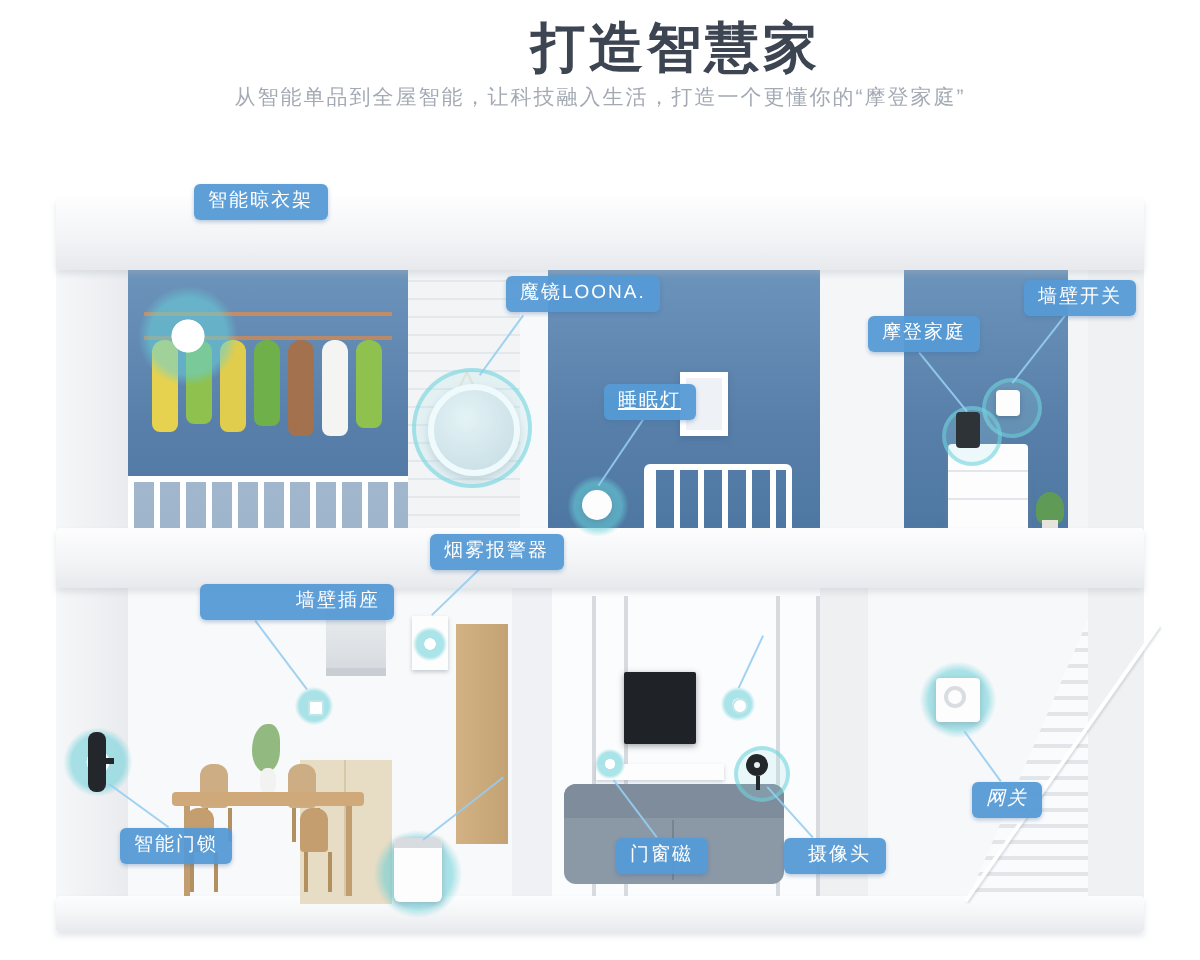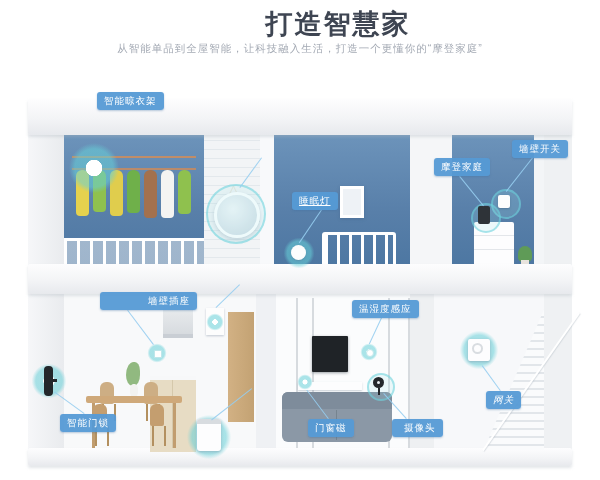--- a/index.html
+++ b/index.html
@@ -167,23 +167,24 @@
   <div class="leader" style="left:240px;top:285px;width:33px;transform:rotate(136deg);"></div>
   <div class="leader" style="left:128px;top:310px;width:43px;transform:rotate(53deg);"></div>
   <div class="leader" style="left:382px;top:318px;width:29px;transform:rotate(115deg);"></div>
   <div class="leader" style="left:252px;top:389px;width:51px;transform:rotate(142deg);"></div>
   <div class="leader" style="left:84px;top:414px;width:37px;transform:rotate(-144deg);"></div>
   <div class="leader" style="left:328px;top:419px;width:36px;transform:rotate(-127deg);"></div>
   <div class="leader" style="left:406px;top:419px;width:34px;transform:rotate(-132deg);"></div>
   <div class="leader" style="left:500px;top:391px;width:31px;transform:rotate(-126deg);"></div>
 
   <div class="label" style="left:97px;top:92px;">智能晾衣架</div>
-  <div class="label" style="left:292px;top:192px;text-decoration:underline;">睡眠灯</div>
+  <div class="label" style="left:253px;top:138px;">魔镜LOONA.</div>
+  <div class="label" style="left:302px;top:192px;text-decoration:underline;">睡眠灯</div>
   <div class="label" style="left:434px;top:158px;">摩登家庭</div>
   <div class="label" style="left:512px;top:140px;">墙壁开关</div>
+  <div class="label" style="left:215px;top:267px;">烟雾报警器</div>
   <div class="label" style="left:100px;top:292px;padding-left:48px;">墙壁插座</div>
-  <div class="label" style="left:352px;top:300px;">温湿度感应</div>
   <div class="label" style="left:60px;top:414px;">智能门锁</div>
   <div class="label" style="left:308px;top:419px;">门窗磁</div>
   <div class="label" style="left:392px;top:419px;padding-left:12px;">摄像头</div>
   <div class="label" style="left:486px;top:391px;font-style:italic;">网关</div>
 
 </div>
 
 </body></html>

